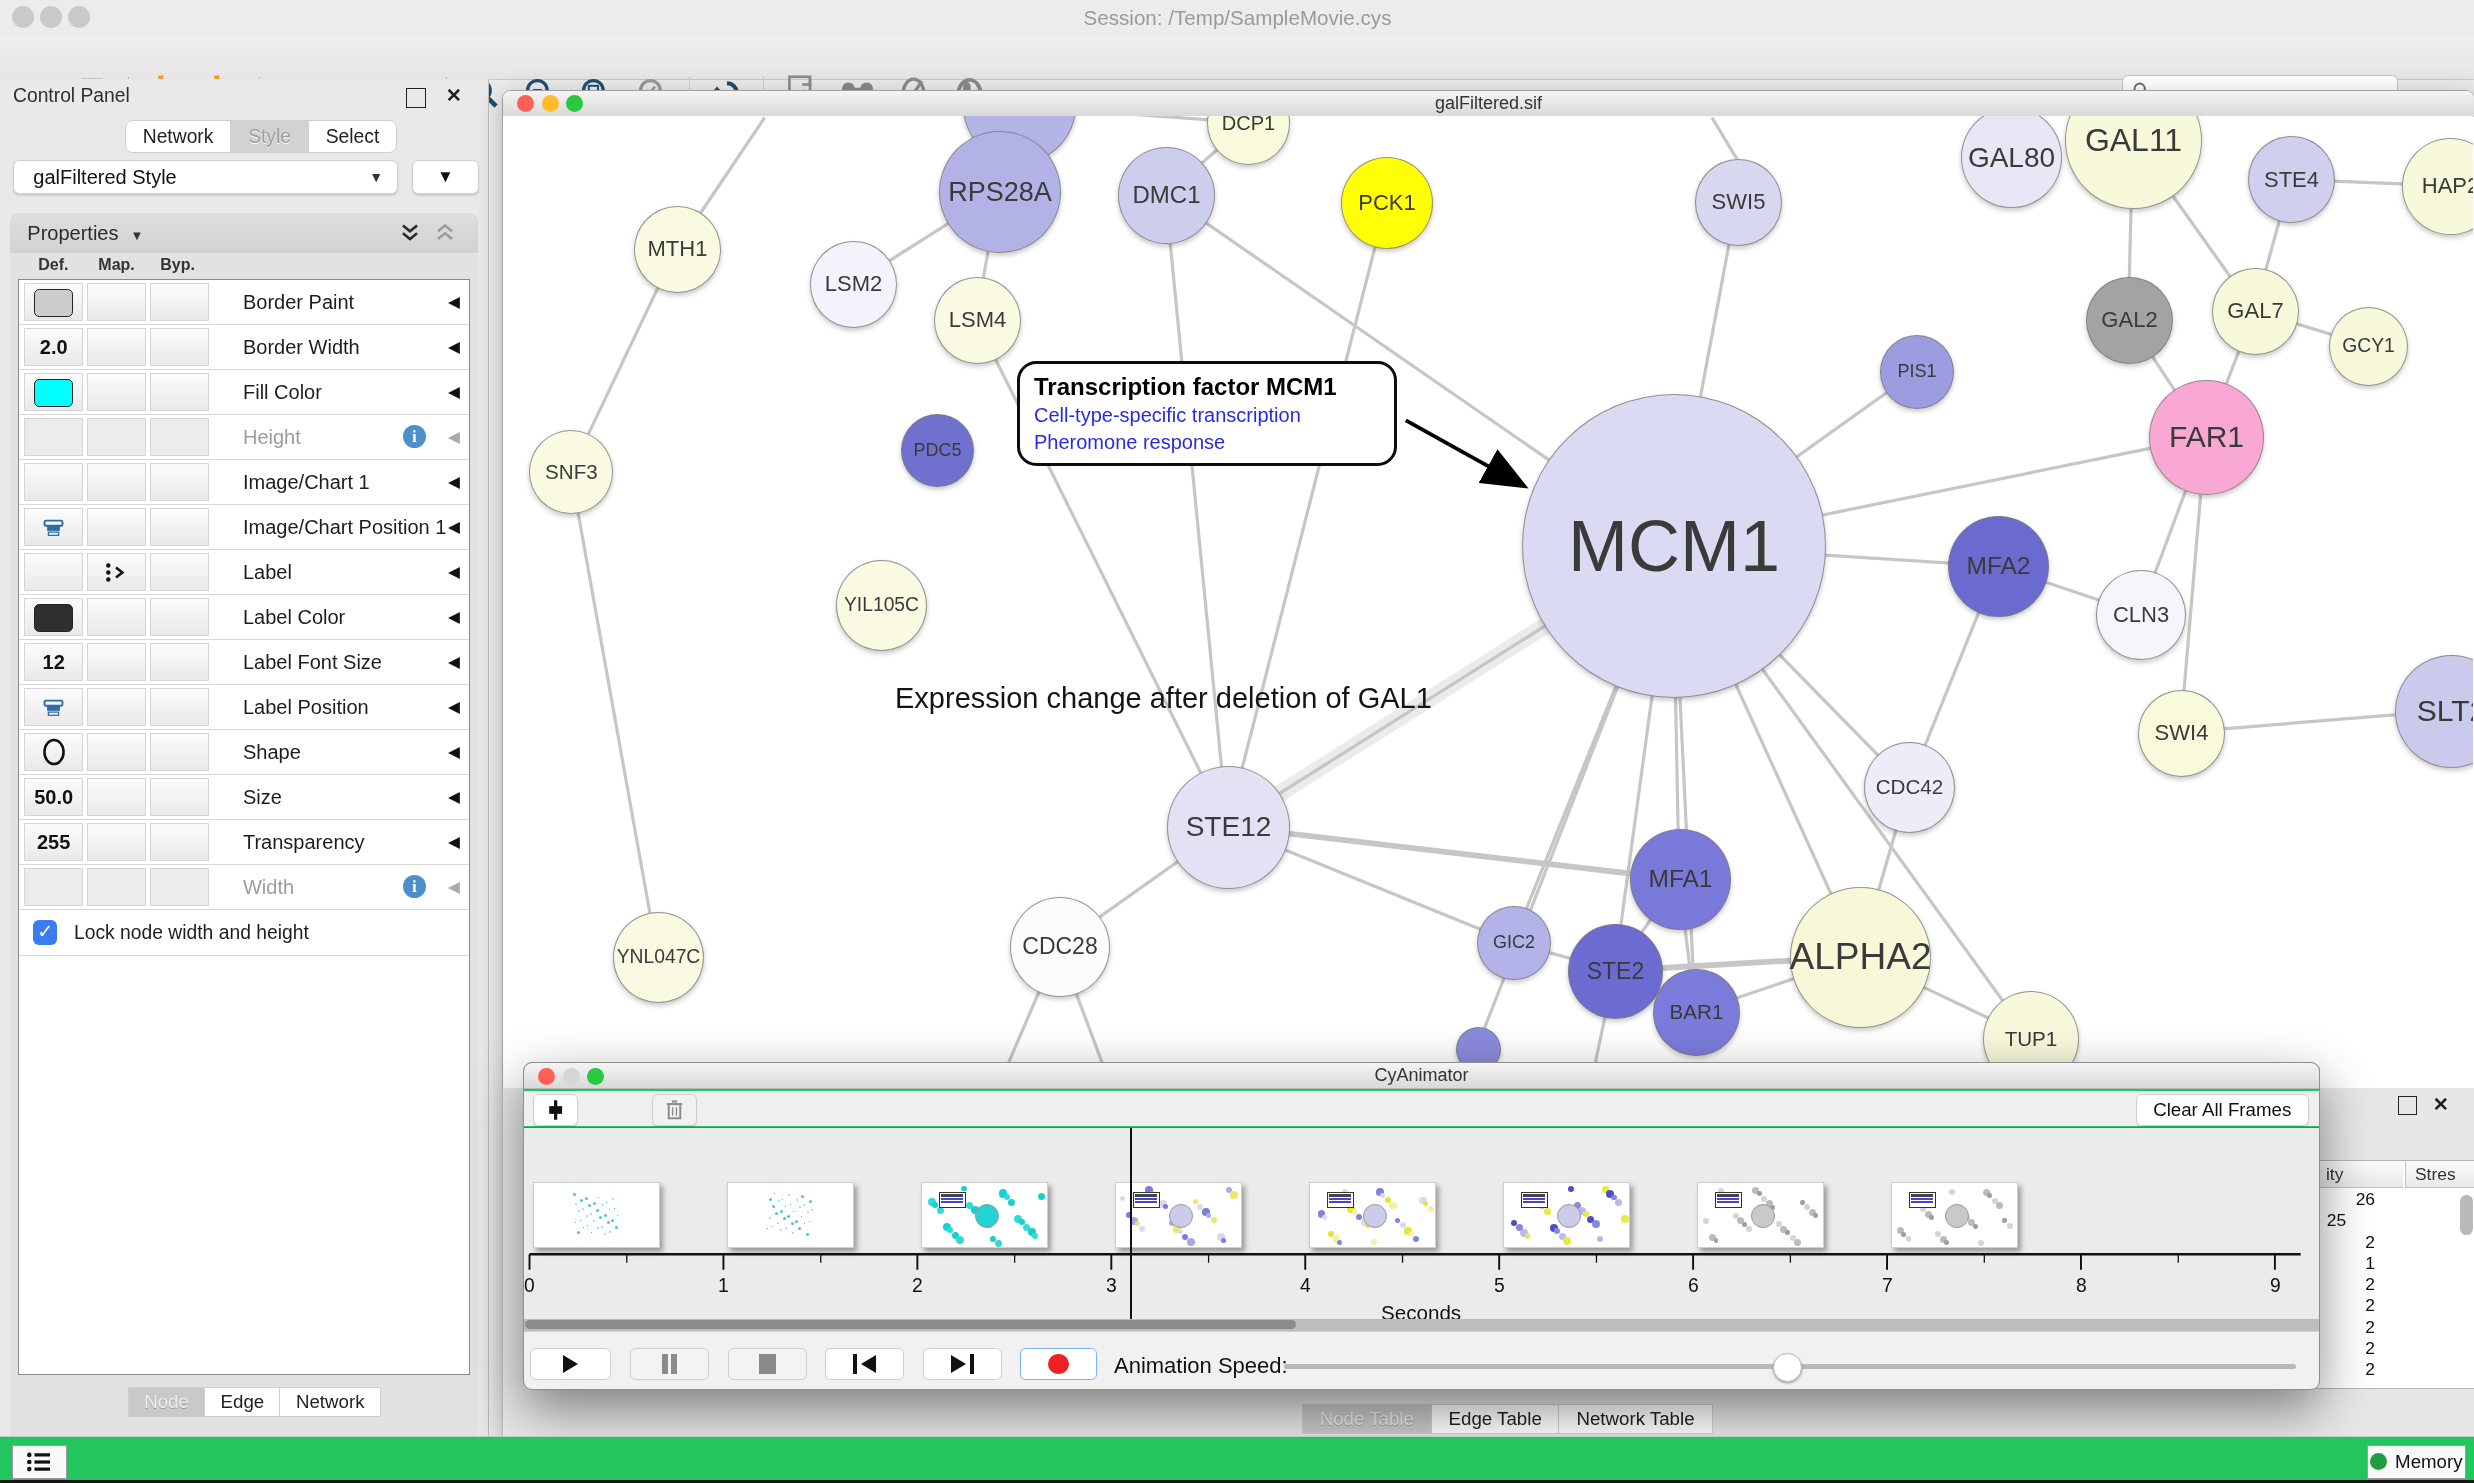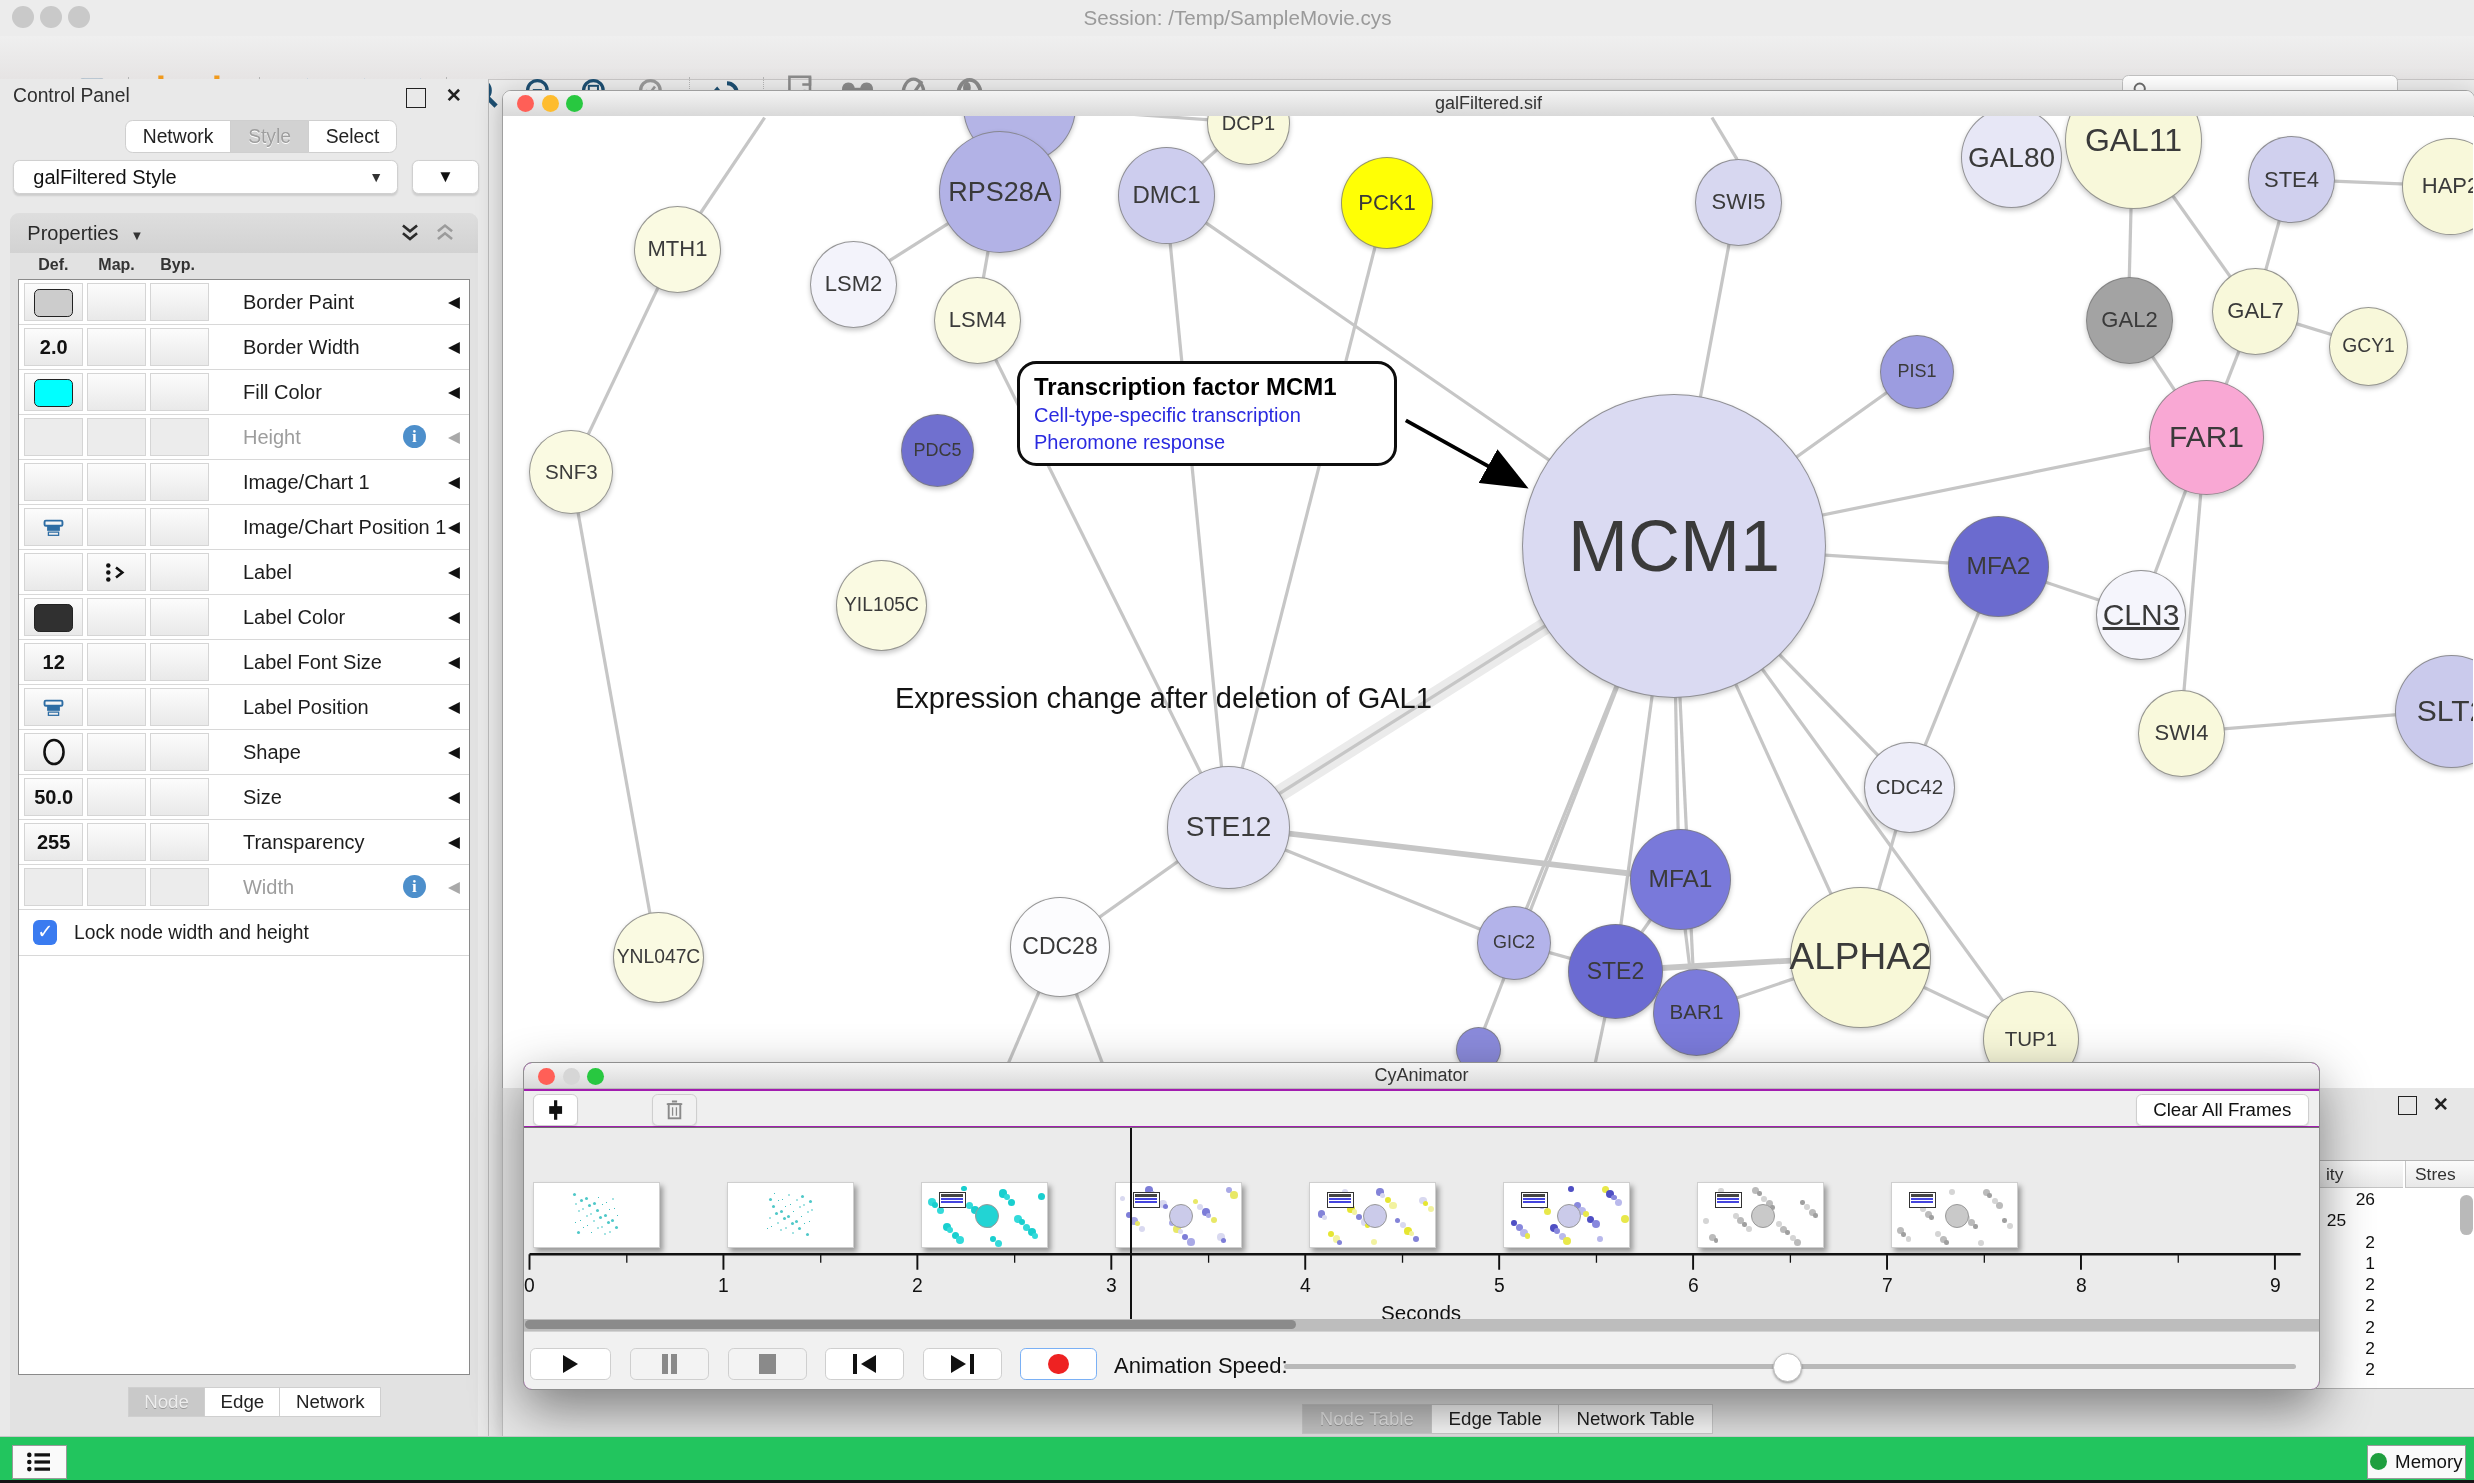--- a/index.html
+++ b/index.html
@@ -66,21 +66,21 @@
   #annot .l{font-size:20px;color:#2a2ae0;margin-top:3.9px;}
   #caption{font-size:29px;color:#141414;}
   
   #tablepanel{left:502px;top:1088px;width:1973px;height:348px;background:#e7e7e7;border-left:1.3px solid #bbb;}
   #ttable{left:1813px;top:72px;width:160px;height:227px;background:#fff;border:1.3px solid #b5b5b5;}
   .thead{position:absolute;top:0;height:26px;line-height:26px;font-size:17.4px;color:#333;background:linear-gradient(#fbfbfb,#e8e8e8);border-bottom:1.3px solid #c4c4c4;}
   .tval{position:absolute;right:102px;width:77px;text-align:right;font-size:17.4px;color:#111;height:21px;line-height:21px;}
   .bt-tab{height:28px;line-height:28px;padding:0 17px;background:#fff;border:1.3px solid #cfcfcf;font-size:18.7px;color:#222;margin-left:-1.3px;}
   .bt-tab.sel,.cp-tab.sel{background:#c9c9c9;color:#ededed;text-shadow:0 0.6px 0.6px #999;}
   
-  #cyanim{left:523px;top:1062px;width:1797px;height:328px;background:#a21caf;border:1.3px solid #8f8f8f;border-radius:9px;
+  #cyanim{left:523px;top:1062px;width:1797px;height:328px;background:#22c55e;border:1.3px solid #8f8f8f;border-radius:9px;
     box-shadow:0 19.3px 52px rgba(0,0,0,.45);box-sizing:border-box;overflow:hidden;}
   #cy-toolrow{left:0;top:28px;width:100%;height:35px;background:#efefef;}
   .cybtn{position:absolute;top:2.6px;height:30px;border:1.3px solid #cfcfcf;border-radius:5.8px;background:#fff;
     display:flex;align-items:center;justify-content:center;box-shadow:0 1.3px 1.3px rgba(0,0,0,.08);}
   #cy-timeline{left:0;top:64px;width:100%;height:192px;background:#ebebeb;border-top:1.9px solid #6f6f6f;}
   .thumb{position:absolute;width:125px;height:64px;background:#fff;border:0.6px solid #cfcfcf;
     box-shadow:2.6px 3.9px 5.2px rgba(0,0,0,.35);overflow:hidden;}
   .tick-lab{position:absolute;font-size:19.3px;color:#111;}
   #cy-hscroll{left:0;top:256px;width:100%;height:11.6px;background:#bdbdbd;}
   #cy-controls{left:0;top:268px;width:100%;height:59px;background:#f1f1f1;border-top:1.3px solid #d2d2d2;}
@@ -579,21 +579,21 @@
         </div>
         <div class="node" style="left: 398px; top: 298px; width: 71px; height: 71px; background: rgb(112, 112, 207); font-size: 18px;">
           <span>PDC5</span>
         </div>
         <div class="node" style="left: 1019px; top: 278px; width: 302px; height: 302px; background: rgb(218, 218, 242); font-size: 72px;">
           <span>MCM1</span>
         </div>
         <div class="node" style="left: 1445px; top: 400px; width: 99px; height: 99px; background: rgb(107, 107, 207); font-size: 24.5px;">
           <span>MFA2</span>
         </div>
-        <div class="node" style="left: 1593px; top: 454px; width: 88px; height: 88px; background: rgb(245, 245, 252); font-size: 30px; text-decoration: underline;">
+        <div class="node" style="left: 1593px; top: 454px; width: 88px; height: 88px; background: rgb(245, 245, 252); font-size: 22px;">
           <span>CLN3</span>
         </div>
         <div class="node" style="left: 333px; top: 444px; width: 89px; height: 89px; background: rgb(250, 250, 226); font-size: 19.3px;">
           <span>YIL105C</span>
         </div>
         <div class="node" style="left: 1635px; top: 574px; width: 85px; height: 85px; background: rgb(249, 249, 220); font-size: 22px;">
           <span>SWI4</span>
         </div>
         <div class="node" style="left: 1892px; top: 539px; width: 111px; height: 111px; background: rgb(202, 202, 236); font-size: 30px;">
           <span>SLT2</span>

